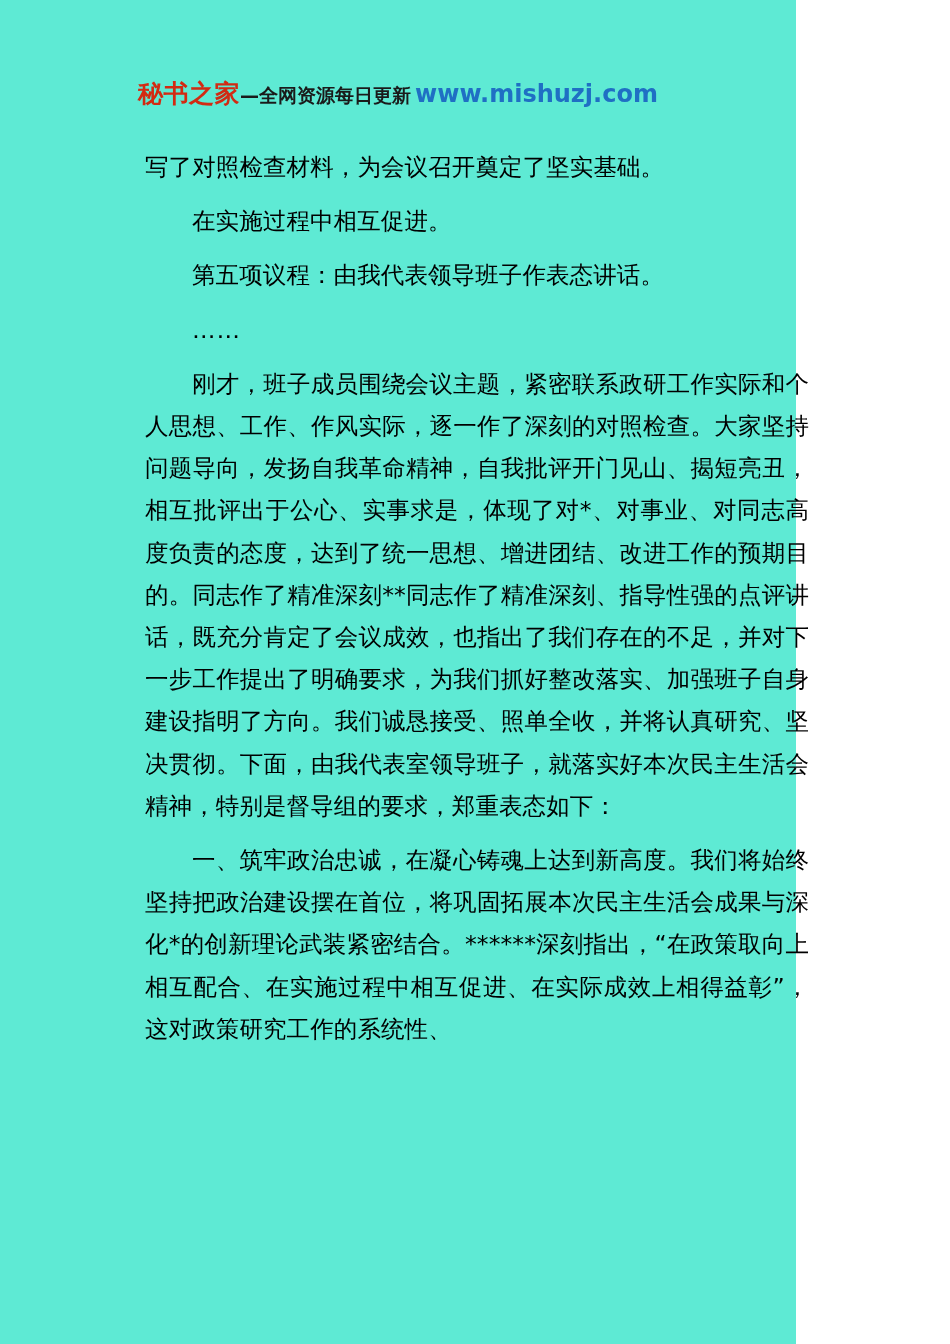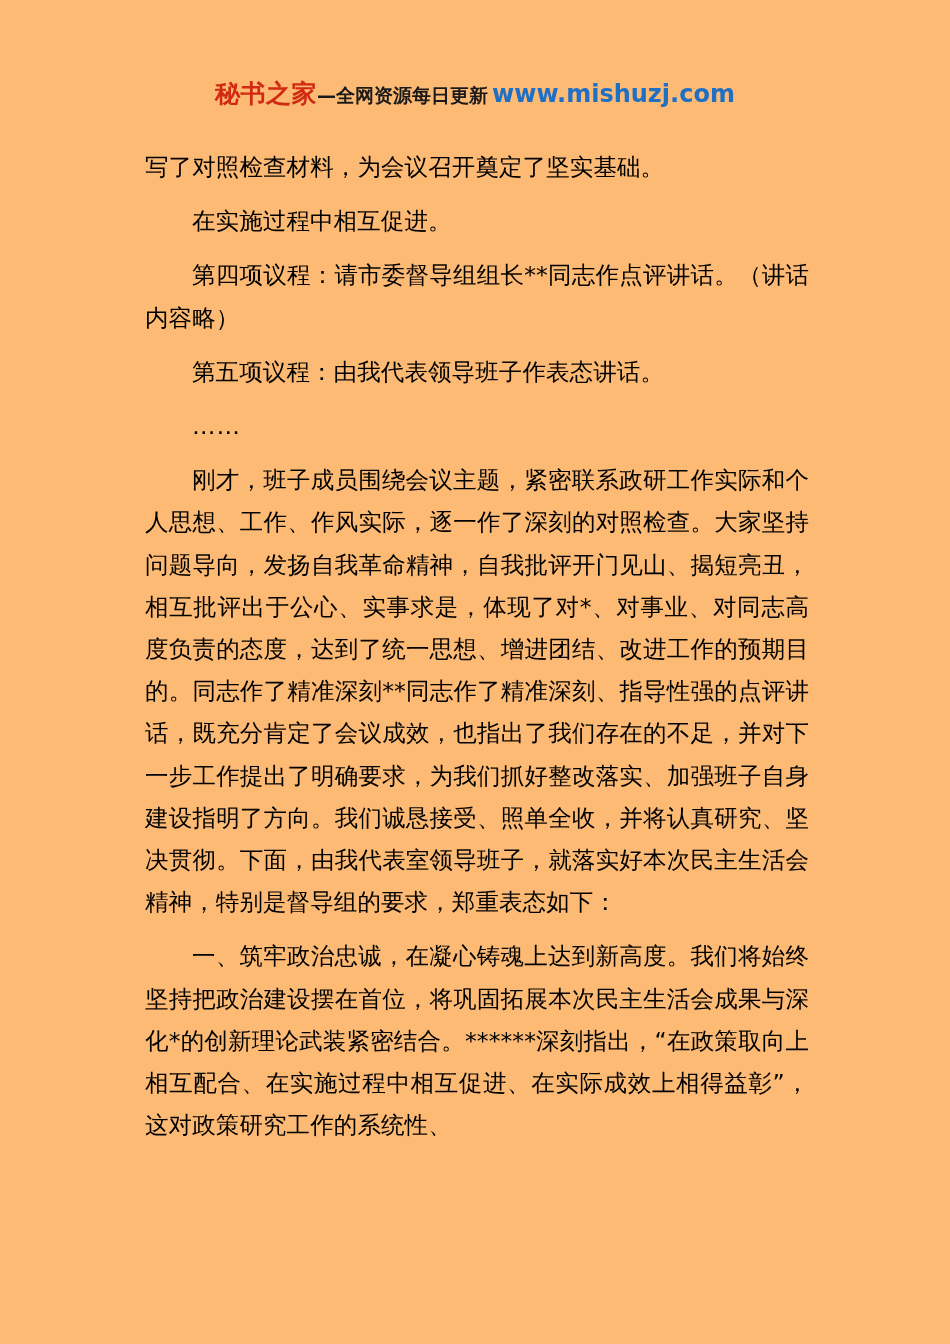--- a/index.html
+++ b/index.html
@@ -9,23 +9,23 @@
   }
   body {
     width: 950px;
     height: 1344px;
     font-family: "DejaVu Sans", sans-serif;
     color: #000000;
     overflow: hidden;
   }
   .page {
     position: relative;
-    width: 950px;
+    width: 796px;
     height: 1344px;
-    background: #fdba74;
+    background: #5eead4;
     box-sizing: border-box;
   }
   .watermark {
     position: absolute;
     left: 0;
     right: 0;
     top: 78px;
     text-align: center;
     white-space: nowrap;
     font-size: 24px;
@@ -87,20 +87,19 @@
 
 <div class="page">
 
   <div class="watermark">
     <span class="brand">秘书之家</span><span class="sep">—</span><span class="tag">全网资源每日更新</span><span class="url">www.mishuzj.com</span>
   </div>
 
   <div class="body-text">
     <p>写了对照检查材料，为会议召开奠定了坚实基础。</p>
     <p class="indent">在实施过程中相互促进。</p>
-    <p class="indent">第四项议程：请市委督导组组长**同志作点评讲话。（讲话内容略）</p>
     <p class="indent">第五项议程：由我代表领导班子作表态讲话。</p>
     <p class="dots">……</p>
     <p class="indent">刚才，班子成员围绕会议主题，紧密联系政研工作实际和个人思想、工作、作风实际，逐一作了深刻的对照检查。大家坚持问题导向，发扬自我革命精神，自我批评开门见山、揭短亮丑，相互批评出于公心、实事求是，体现了对*、对事业、对同志高度负责的态度，达到了统一思想、增进团结、改进工作的预期目的。同志作了精准深刻**同志作了精准深刻、指导性强的点评讲话，既充分肯定了会议成效，也指出了我们存在的不足，并对下一步工作提出了明确要求，为我们抓好整改落实、加强班子自身建设指明了方向。我们诚恳接受、照单全收，并将认真研究、坚决贯彻。下面，由我代表室领导班子，就落实好本次民主生活会精神，特别是督导组的要求，郑重表态如下：</p>
     <p class="indent">一、筑牢政治忠诚，在凝心铸魂上达到新高度。我们将始终坚持把政治建设摆在首位，将巩固拓展本次民主生活会成果与深化*的创新理论武装紧密结合。******深刻指出，“在政策取向上相互配合、在实施过程中相互促进、在实际成效上相得益彰”，这对政策研究工作的系统性、</p>
   </div>
 
 </div>
 
 </body></html>

